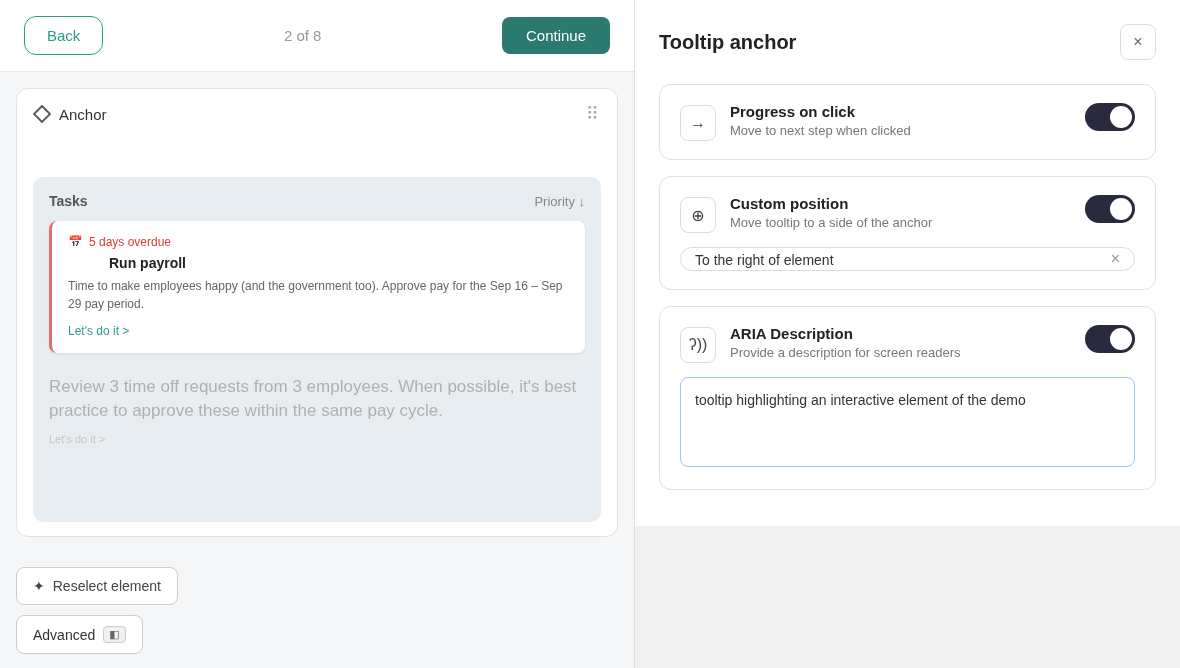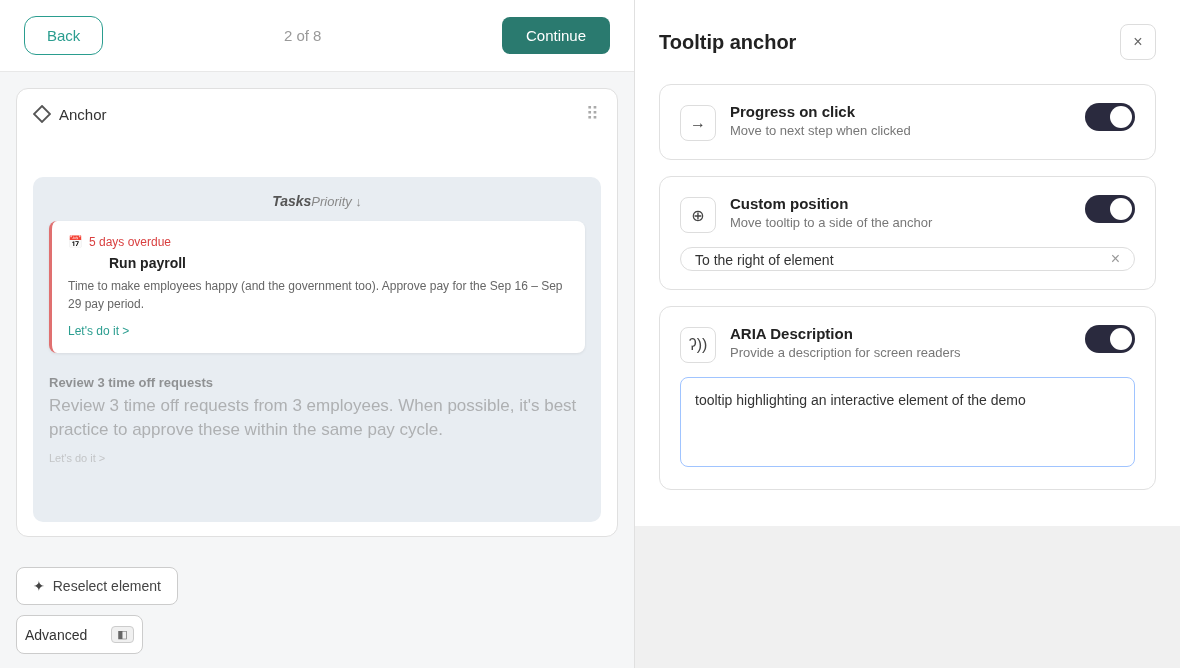--- a/index.html
+++ b/index.html
@@ -99,24 +99,23 @@
     
     .task-card-area {
       background: #e8edf2;
       border-radius: 10px;
       padding: 16px;
       flex: 1;
     }
 
     .task-list-header {
       display: flex;
-      justify-content: center;
+      justify-content: space-between;
       align-items: center;
       margin-bottom: 12px;
-      font-style: italic;
     }
 
     .task-list-title {
       font-size: 14px;
       font-weight: 600;
       color: #555;
     }
 
     .priority-label {
       font-size: 13px;
@@ -210,27 +209,27 @@
       display: flex;
       align-items: center;
       gap: 8px;
       width: fit-content;
     }
 
     .advanced-button {
       border: 1.5px solid #ccc;
       background: white;
       border-radius: 8px;
-      padding: 10px 8px;
+      padding: 10px 16px;
       font-size: 14px;
       color: #333;
       cursor: pointer;
       display: flex;
       align-items: center;
-      gap: 24px;
+      gap: 8px;
       width: fit-content;
     }
 
     .advanced-kbd {
       background: #f0f0f0;
       border: 1px solid #ccc;
       border-radius: 4px;
       padding: 1px 5px;
       font-size: 11px;
       color: #666;
@@ -409,21 +408,20 @@
         <div class="task-overdue">
           <span>📅</span>
           <span>5 days overdue</span>
         </div>
         <div class="task-name">Run payroll</div>
         <div class="task-description">Time to make employees happy (and the government too). Approve pay for the Sep 16 – Sep 29 pay period.</div>
         <a class="task-link">Let's do it  &gt;</a>
       </div>
 
       <div class="task-card-inactive">
-        <div class="task-inactive-title">Review 3 time off requests</div>
         <div class="task-inactive-desc">Review 3 time off requests from 3 employees. When possible, it's best practice to approve these within the same pay cycle.</div>
         <span class="task-inactive-link">Let's do it  &gt;</span>
       </div>
     </div>
   </div>
 
   <div class="bottom-buttons">
     <button class="reselect-button">
       <span>✦</span>
       <span>Reselect element</span>

